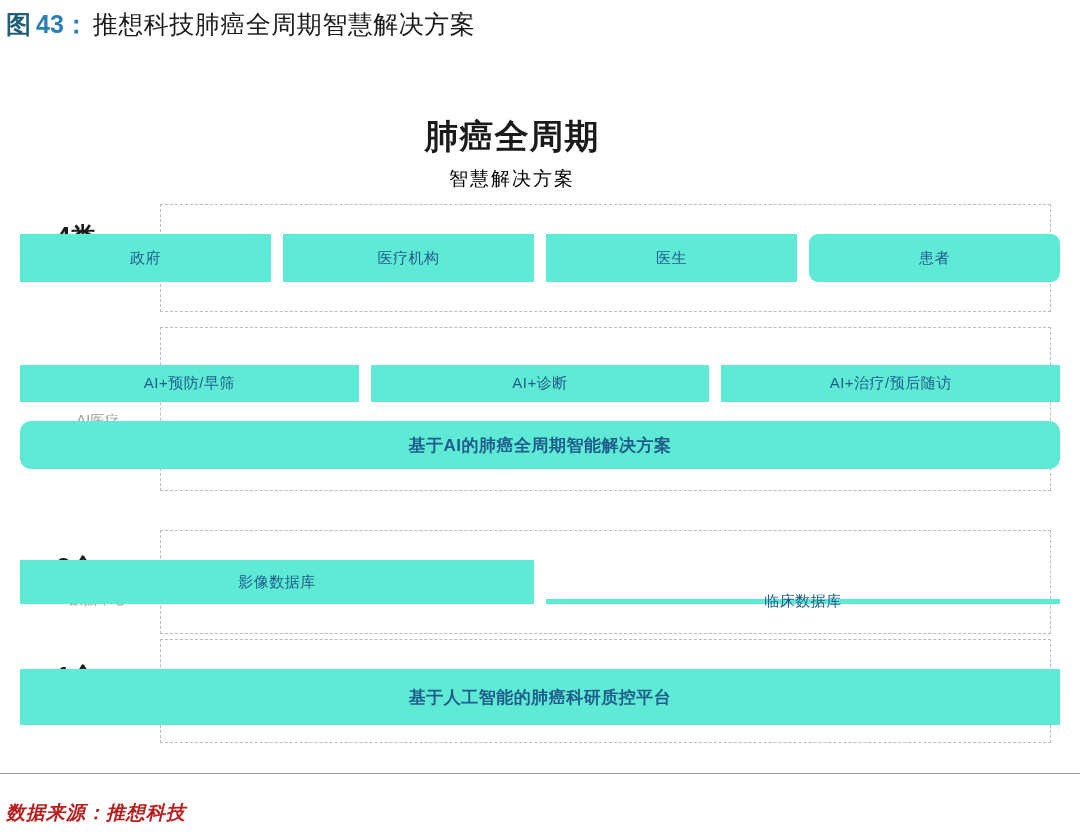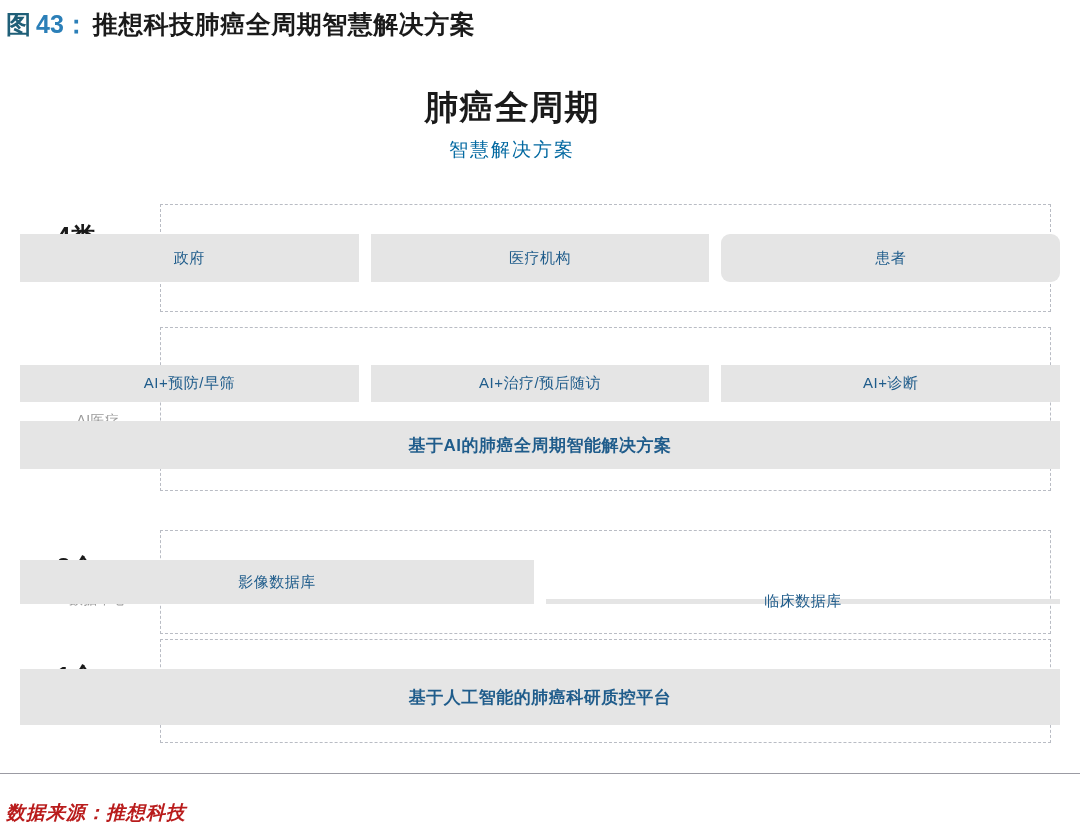--- a/index.html
+++ b/index.html
@@ -33,45 +33,46 @@
   }
   .fig-num {
     font-size: 25px;
     font-weight: bold;
     color: #2b7fb8;
     margin-left: 5px;
     letter-spacing: 0px;
   }
   .fig-title {
     font-size: 25px;
-    font-weight: bold;
+    font-weight: normal;
     color: #1a1a1a;
     margin-left: 4px;
     letter-spacing: 0.5px;
   }
 
   
   .chart-title-wrap {
     position: absolute;
     left: 0;
     top: 88px;
     width: 1024px;
     text-align: center;
   }
   .chart-title {
     font-size: 34px;
     font-weight: bold;
     color: #1a1a1a;
     letter-spacing: 1px;
     line-height: 1.15;
+    margin-top: 29px;
   }
   .chart-subtitle {
     margin-top: 10px;
     font-size: 19px;
-    color: #0369a1;
+    color: #000000;
     letter-spacing: 2px;
   }
 
   
   .diagram {
     position: absolute;
     left: 0;
     top: 198px;
     width: 1080px;
   }
@@ -112,21 +113,21 @@
   }
 
   .card-row {
     position: absolute;
     left: 20px;
     right: 20px;
     display: flex;
     gap: 12px;
   }
   .card {
-    background: #e5e5e5;
+    background: #5eead4;
     color: #1f5c8b;
     font-size: 15px;
     display: flex;
     align-items: center;
     justify-content: center;
     box-sizing: border-box;
     letter-spacing: 0.5px;
     text-align: center;
   }
   .card.wide-text {
@@ -172,38 +173,39 @@
 
   <div class="row" style="top:0px;height:120px;">
     <div class="row-label" style="top:25px;">
       <div class="count">4类</div>
       <div class="desc">服务对象</div>
     </div>
     <div class="dashed-box" style="top:6px;height:108px;"></div>
     <div class="card-row" style="top:36px;height:48px;">
       <div class="card" style="flex:1;">政府</div>
       <div class="card" style="flex:1;">医疗机构</div>
+      <div class="card" style="flex:1;">医生</div>
       <div class="card" style="flex:1;border-radius:9px;">患者</div>
     </div>
   </div>
 
   <div class="row" style="top:129px;height:167px;">
     <div class="row-label" style="top:48px;">
       <div class="count">3类</div>
       <div class="desc">AI医疗</div>
       <div class="desc" style="margin-top:0;">科研平台</div>
     </div>
     <div class="dashed-box" style="top:0px;height:164px;"></div>
     <div class="card-row" style="top:38px;height:37px;">
       <div class="card" style="flex:1;">AI+预防/早筛</div>
+      <div class="card" style="flex:1;">AI+诊断</div>
       <div class="card" style="flex:1;">AI+治疗/预后随访</div>
-      <div class="card" style="flex:1;">AI+诊断</div>
     </div>
     <div class="card-row" style="top:94px;height:48px;">
-      <div class="card wide-text" style="flex:1;">基于AI的肺癌全周期智能解决方案</div>
+      <div class="card wide-text" style="flex:1;border-radius:11px;">基于AI的肺癌全周期智能解决方案</div>
     </div>
   </div>
 
   <div class="row" style="top:332px;height:110px;">
     <div class="row-label" style="top:24px;">
       <div class="count">2个</div>
       <div class="desc">数据中心</div>
     </div>
     <div class="dashed-box" style="top:0px;height:104px;"></div>
     <div class="card-row" style="top:30px;height:44px;">

